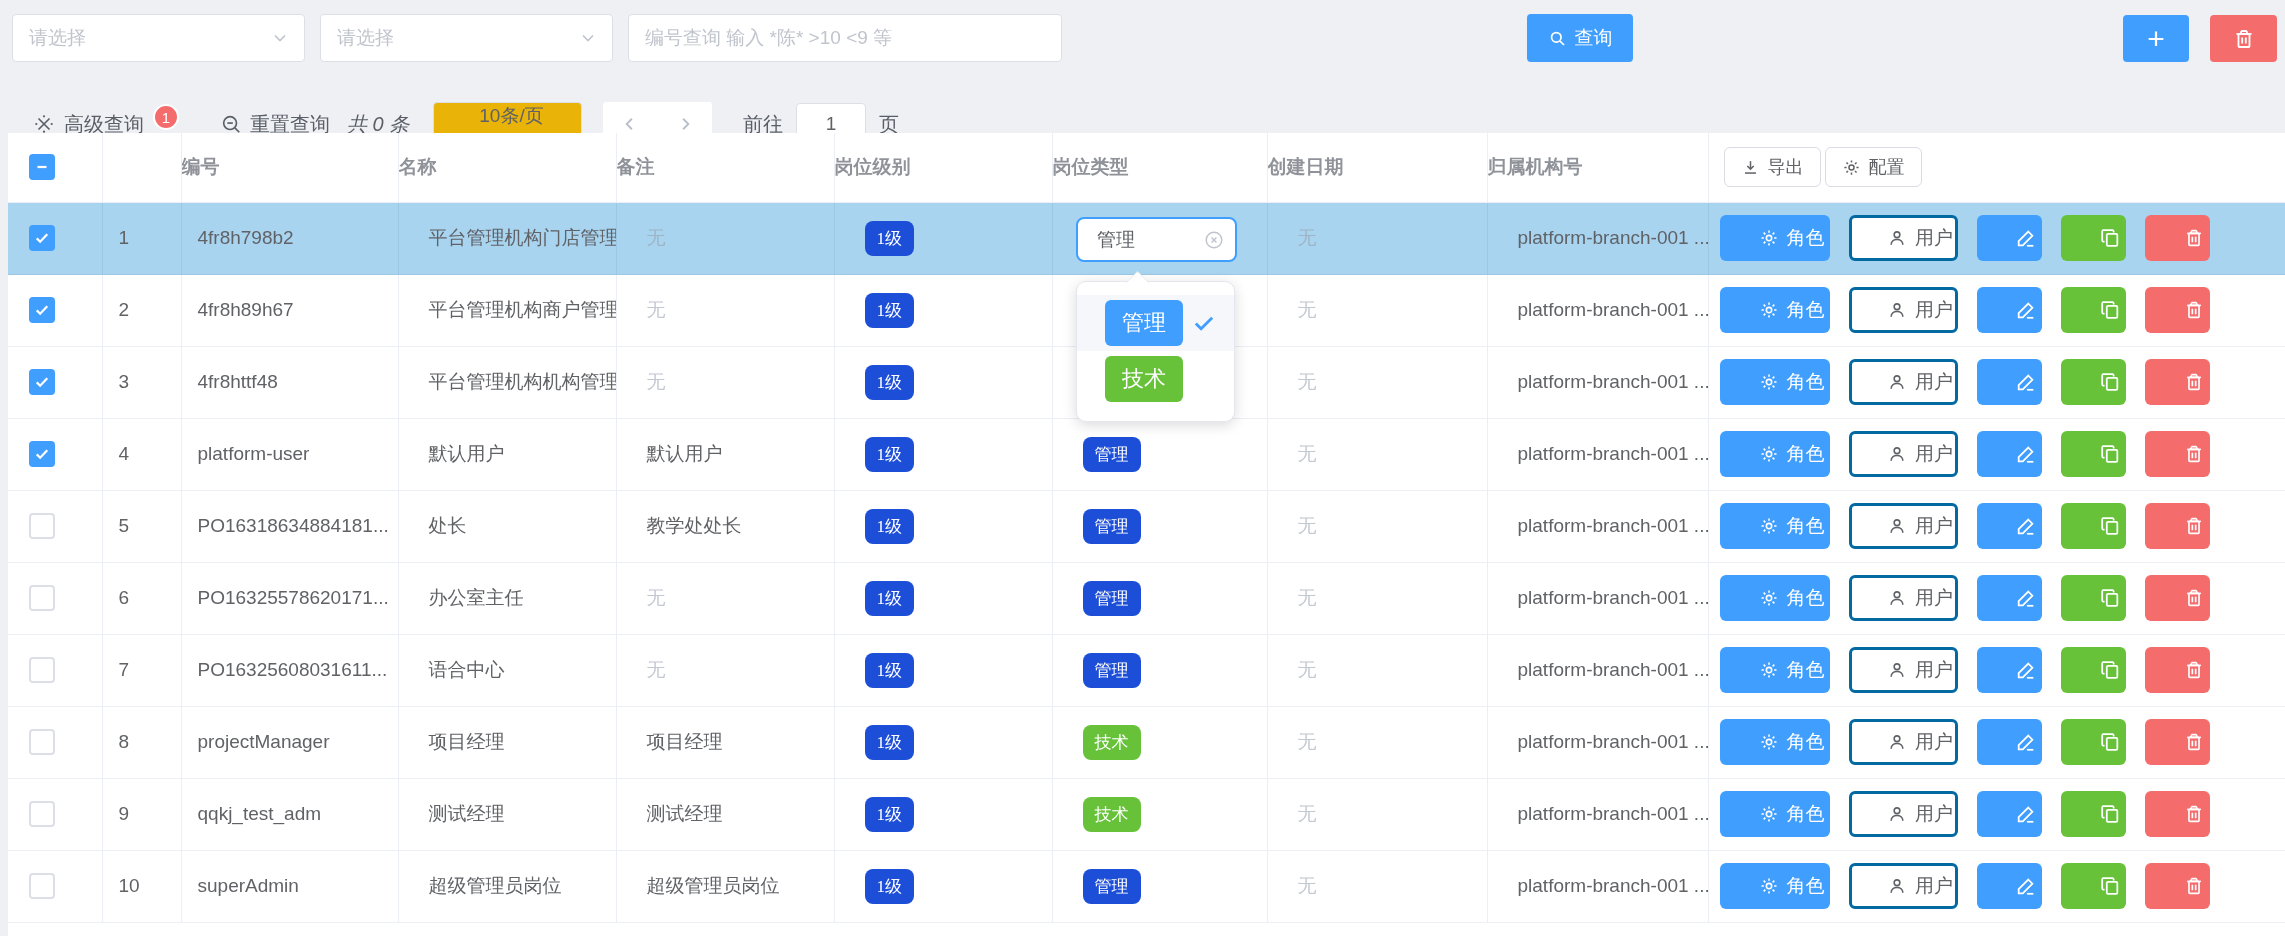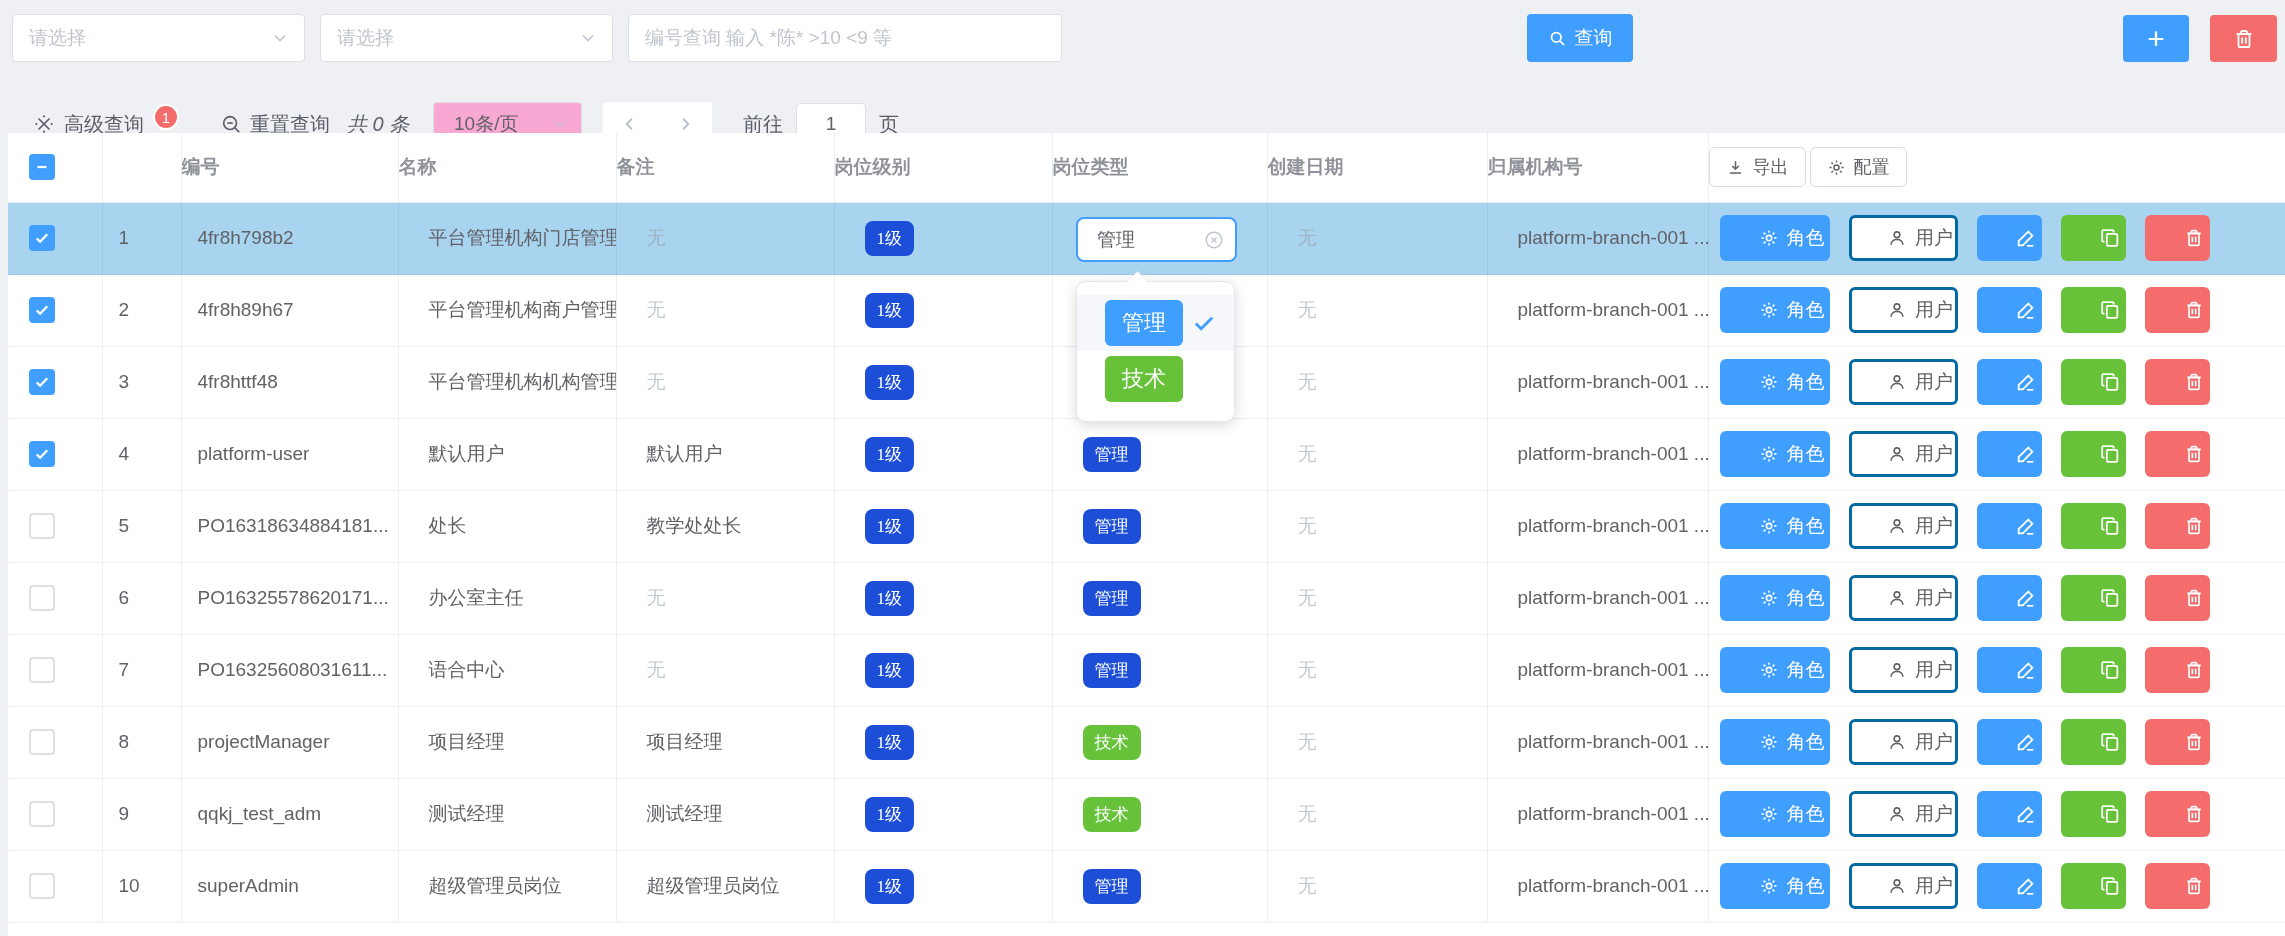--- a/index.html
+++ b/index.html
@@ -24,22 +24,22 @@
   .btn-add{position:absolute;left:2123px;top:15px;width:66px;height:47px;background:#409eff;color:#fff;border:none;
            border-radius:4px;font-size:30px;font-weight:300;display:flex;align-items:center;justify-content:center;cursor:pointer;line-height:1;}
   .btn-del-top{position:absolute;left:2210px;top:15px;width:67px;height:47px;background:#f56c6c;color:#fff;border:none;
            border-radius:4px;display:flex;align-items:center;justify-content:center;cursor:pointer;}
 
   
   .tb{position:absolute;top:74px;height:44px;display:flex;align-items:center;font-size:20px;color:#5a5e66;box-sizing:border-box;margin-top:28px;}
   .tb-adv{left:33px;gap:9px;cursor:pointer;}
   .tb-reset{left:220px;gap:8px;cursor:pointer;}
   .tb-total{left:347px;font-style:italic;}
-  .tb-size{left:433px;width:149px;background:#f9a8d4;border:1px solid #dcdfe6;border-radius:4px;
-           justify-content:space-between;padding:0 12px 0 20px;cursor:pointer;font-size:19px;color:#606266;}
+  .tb-size{left:433px;width:149px;background:#eab308;border:1px solid #dcdfe6;border-radius:4px;
+           justify-content:space-between;padding:0 12px 0 20px;cursor:pointer;font-size:19px;color:#606266;flex-direction:column;}
   .tb-pager{left:603px;width:109px;background:#fff;border-radius:3px;justify-content:space-around;color:#b8bfc9;}
   .pg-btn{width:40px;height:40px;display:flex;align-items:center;justify-content:center;cursor:pointer;}
   .tb-goto{left:743px;gap:13px;}
   .goto-input{width:70px;height:42px;background:#fff;border:1px solid #dcdfe6;border-radius:4px;text-align:center;
               font-size:19px;color:#606266;outline:none;box-sizing:border-box;font-family:inherit;}
   .num-badge{position:relative;top:-7px;min-width:26px;height:26px;background:#f56c6c;border:2px solid #fff;border-radius:13px;
              color:#fff;font-size:15px;display:inline-flex;align-items:center;justify-content:center;box-sizing:border-box;padding:0 4px;}
 
   
   .table-wrap{position:absolute;left:8px;top:133px;right:0;bottom:0;background:#fff;}
@@ -57,21 +57,21 @@
   tr.selected .muted{color:#9fb4c4;}
 
   .cb{width:26px;height:26px;border-radius:4px;box-sizing:border-box;display:flex;align-items:center;justify-content:center;cursor:pointer;}
   .cb.on{background:#409eff;}
   .cb.off{background:#fff;border:2px solid #dcdfe6;}
 
   .badge{display:inline-block;padding:9px 12px;border-radius:8px;color:#fff;font-size:17px;line-height:1;}
   .badge.blue{background:#1d4ed8;font-family:Liberation Serif, serif;}
   .badge.green{background:#67c23a;}
 
-  .hbtns{display:flex;gap:4px;align-items:flex-start;}
+  .hbtns{display:flex;gap:4px;padding-left:15px;align-items:flex-start;}
   .hbtn{height:40px;background:#fff;border:1px solid #d9dce3;border-radius:6px;color:#606266;font-size:18px;
         display:inline-flex;align-items:center;gap:8px;padding:0 16px;cursor:pointer;font-family:inherit;}
 
   .rowbtns{display:flex;align-items:center;gap:19px;padding-left:11px;}
   .btn{display:inline-flex;align-items:center;justify-content:center;gap:8px;height:46px;border-radius:6px;
        font-size:19px;border:none;cursor:pointer;font-family:inherit;box-sizing:border-box;padding-left:40px;}
   .btn.role{width:110px;background:#409eff;color:#fff;}
   .btn.user{width:109px;background:#fff;border:3px solid #0369a1;color:#606266;}
   .btn.sq{width:65px;}
   .btn.edit{background:#409eff;color:#fff;}

